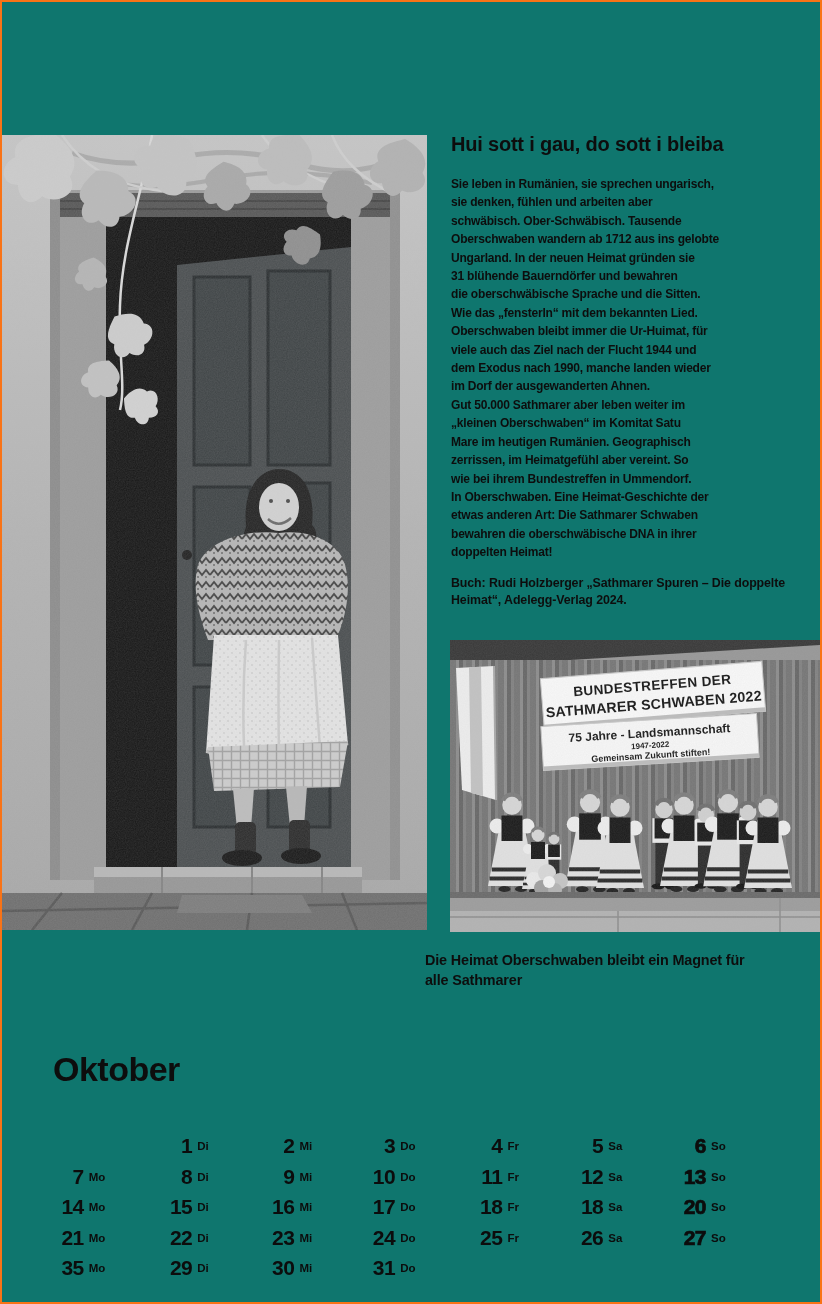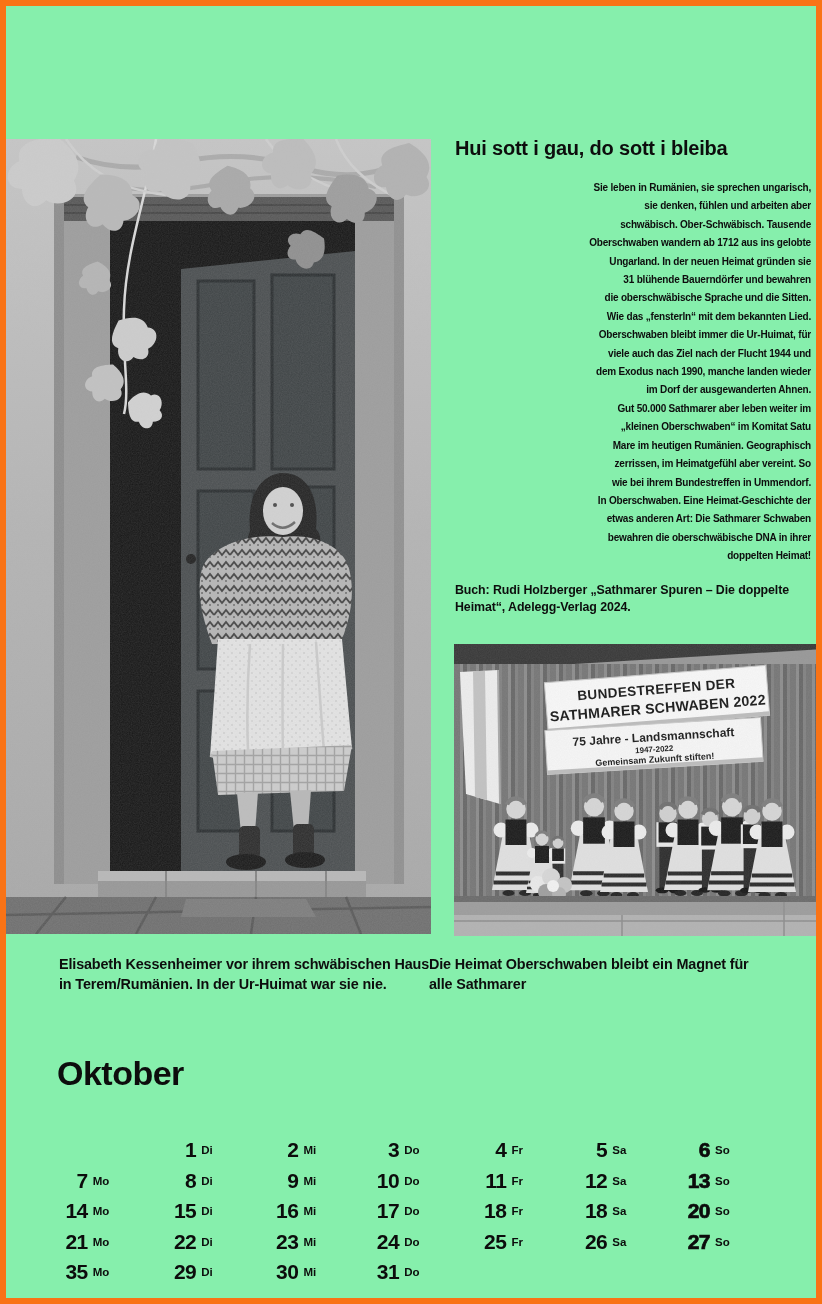--- a/index.html
+++ b/index.html
@@ -1,39 +1,39 @@
 <!DOCTYPE html>
 <html><head>
 <meta charset="utf-8">
 <style>
   html,body{margin:0;padding:0;background:#ffffff;}
   .page{
     position:relative;
     width:822px;height:1304px;
     box-sizing:border-box;
-    border:6px solid #f97316;
-    background:#86efac;
+    border:2px solid #f97316;
+    background:#0f766e;
     font-family:"Liberation Sans", sans-serif;
     color:#111;
     overflow:hidden;
   }
   .photo{position:absolute;overflow:hidden;}
   .photo svg{display:block;}
   .photo-left{left:0;top:133px;width:425px;height:795px;}
   .photo-stage{left:448px;top:638px;width:370px;height:292px;}
 
   .article{position:absolute;left:449px;top:130px;width:372px;}
   .article h1{
     margin:0 0 19px 0;
     font-size:20px;line-height:24px;font-weight:700;letter-spacing:-0.2px;color:#0d0d0d;
   }
   .article .body{
-    margin:16px;
-    font-size:10px;line-height:18.4px;font-weight:700;letter-spacing:-0.2px;
-    white-space:pre-line;color:#0d0d0d;text-align:right;
+    margin:0;
+    font-size:12px;line-height:18.4px;font-weight:700;letter-spacing:-0.2px;
+    white-space:pre-line;color:#0d0d0d;
   }
   .article .book{
     margin:13px 0 0 0;
     font-size:12.4px;line-height:17.5px;font-weight:700;letter-spacing:-0.1px;
     white-space:pre-line;color:#0d0d0d;
   }
   .caption{
     position:absolute;top:948px;
     font-size:14.4px;line-height:20px;font-weight:700;letter-spacing:-0.15px;
     white-space:pre-line;color:#0d0d0d;
@@ -293,22 +293,20 @@
         <rect x="0" y="258" width="370" height="13" fill="#9c9c9c"></rect>
         <rect x="0" y="271" width="370" height="21" fill="#b2b2b2"></rect>
         <path d="M0,277 H370" stroke="#8d8d8d" stroke-width="1.5"></path>
         <path d="M168,271 V292 M330,258 V292" stroke="#8d8d8d" stroke-width="1.5"></path>
       </g>
 
       <rect x="0" y="0" width="370" height="292" filter="url(#grainS)" opacity="0.45"></rect>
     </svg>
   </div>
 
-  <div class="caption caption-left">Elisabeth Kessenheimer vor ihrem schwäbischen Haus
-in Terem/Rumänien. In der Ur-Huimat war sie nie.</div>
   <div class="caption caption-right">Die Heimat Oberschwaben bleibt ein Magnet für
 alle Sathmarer</div>
 
   <div class="month-title">Oktober</div>
   <div class="cal-grid">
       <div class="cal-cell"></div>
       <div class="cal-cell">
         <span class="num">1</span>
         <span class="wd">Di</span>
       </div>

